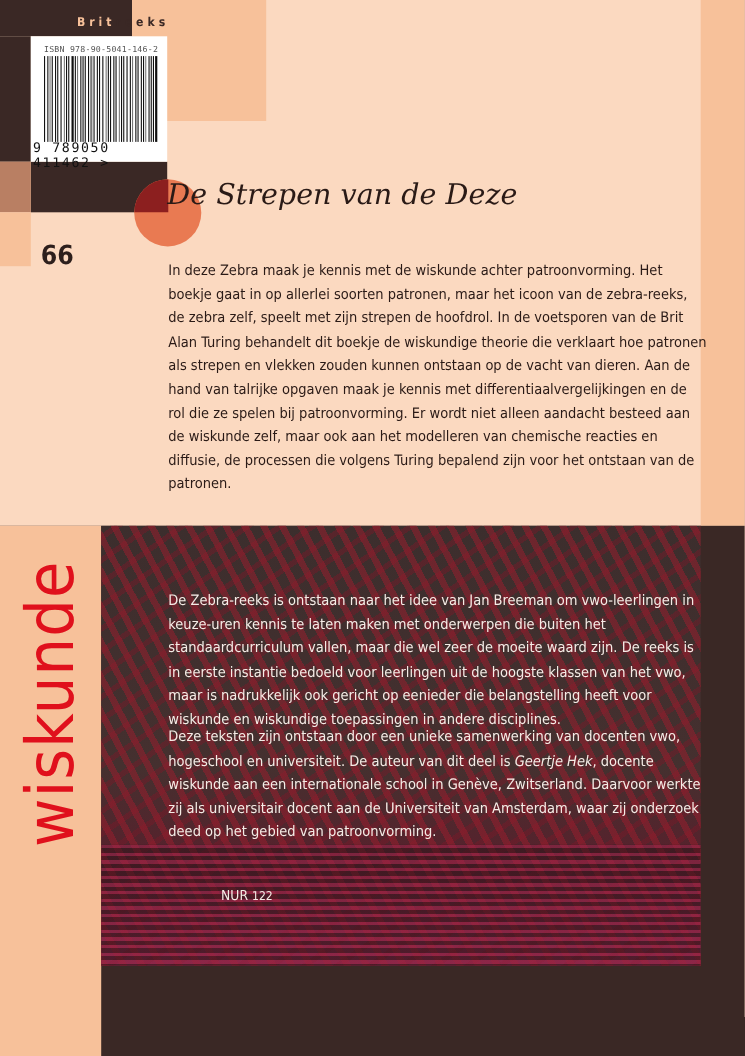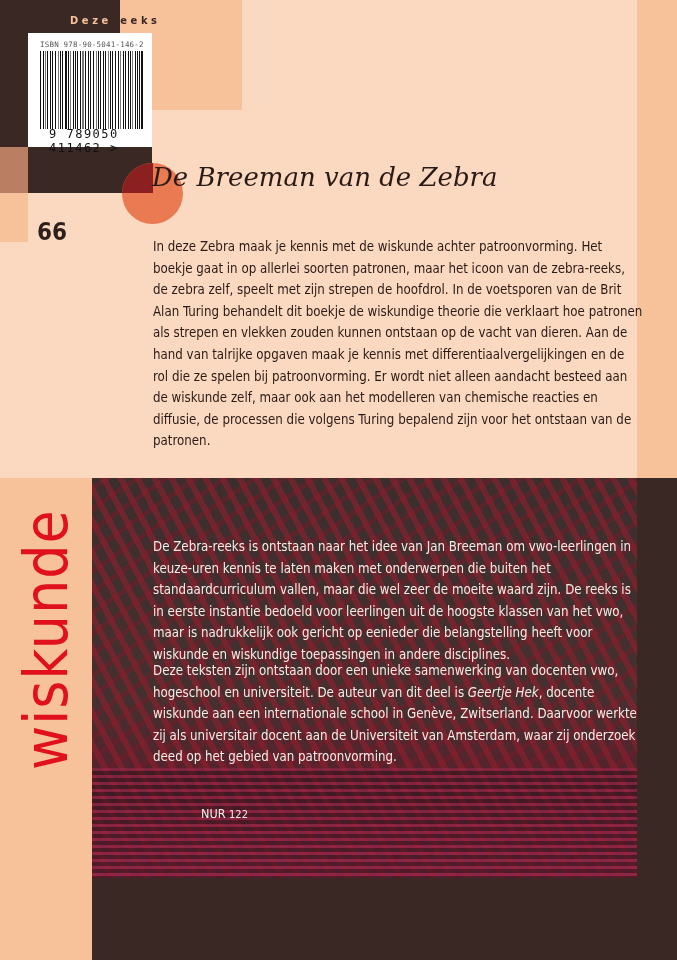--- a/index.html
+++ b/index.html
@@ -10,21 +10,21 @@
   .peach-block { left:120px; top:0; width:122px; height:110px; background:#f7c19a; }
   .dark-block { left:0; top:0; width:120px; height:33px; background:#3a2825; }
   .dark-left { left:0; top:33px; width:28px; height:114px; background:#3a2825; }
   .dark-under { left:28px; top:147px; width:124px; height:46px; background:#3a2825; }
   .tan-square { left:0; top:147px; width:28px; height:46px; background:#b97f63; }
   .peach-square { left:0; top:193px; width:28px; height:49px; background:#f7c19a; }
   .barcode-box { left:28px; top:33px; width:124px; height:114px; background:#fff; }
   .isbn-text { left:12px; top:7px; font-family:"DejaVu Sans Mono", monospace; font-size:7.5px; color:#555; letter-spacing:0.2px; }
   .bars { left:12px; top:18px; width:104px; height:78px; display:flex; align-items:stretch; }
   .bars span { display:block; height:100%; }
-  .ean-digits { left:2px; top:94px; font-family:"DejaVu Sans Mono", monospace; font-size:12px; color:#111; letter-spacing:1.5px;margin-left:19px; }
+  .ean-digits { left:2px; top:94px; font-family:"DejaVu Sans Mono", monospace; font-size:12px; color:#111; letter-spacing:1.5px; }
   .series-label { left:70px; top:14px; font-size:11px; font-weight:bold; letter-spacing:3.6px; }
   .series-label .a { color:#f7c19a; }
   .series-label .b { color:#3a2825;margin-top:16px; }
   .circle { left:122px; top:163px; width:61px; height:61px; border-radius:50%; background:#e97a52; }
   .circle-overlap { left:122px; top:163px; width:61px; height:61px; border-radius:50%; background:#8c1f1f; clip-path: inset(0 30px 31px 0); }
   .title { left:152px; top:162px; font-family:"DejaVu Serif", serif; font-style:italic; font-size:26px; color:#2a1a16; }
   .number { left:37px; top:218px; font-size:24px; font-weight:bold; color:#2d1f1c; }
   .intro { left:153px; top:236px; width:490px; font-size:13.2px; line-height:21.6px; color:#2a1a16; }
   .bottom-bg { left:0; top:478px; width:677px; height:482px; background:#3a2825; }
   .left-strip-bottom { left:0; top:478px; width:92px; height:482px; background:#f7c19a; }
@@ -47,21 +47,21 @@
 
 <div class="abs top-bg"></div>
 <div class="abs right-strip-top"></div>
 <div class="abs peach-block"></div>
 <div class="abs dark-block"></div>
 <div class="abs dark-left"></div>
 <div class="abs dark-under"></div>
 <div class="abs tan-square"></div>
 <div class="abs peach-square"></div>
 
-<div class="abs series-label"><span class="a">Deze</span><span class="b">reeks</span></div>
+<div class="abs series-label"><span class="a">Brit</span><span class="b">reeks</span></div>
 
 <div class="abs barcode-box">
   <div class="abs isbn-text">ISBN 978-90-5041-146-2</div>
   <div class="abs bars" id="bars">
       <span style="width: 1px; margin-right: 2px; background: rgb(17, 17, 17);"></span>
       <span style="width: 1px; margin-right: 1.5px; background: rgb(17, 17, 17);"></span>
       <span style="width: 2px; margin-right: 1.5px; background: rgb(119, 119, 119);"></span>
       <span style="width: 1px; margin-right: 2px; background: rgb(17, 17, 17);"></span>
       <span style="width: 1px; margin-right: 1.5px; background: rgb(17, 17, 17);"></span>
       <span style="width: 3px; margin-right: 1.5px; background: rgb(17, 17, 17);"></span>
@@ -101,21 +101,21 @@
       <span style="width: 1px; margin-right: 2px; background: rgb(17, 17, 17);"></span>
       <span style="width: 1px; margin-right: 1.5px; background: rgb(17, 17, 17);"></span>
       <span style="width: 2px; margin-right: 1.5px; background: rgb(17, 17, 17);"></span>
     </div>
   <div class="abs ean-digits">9 789050 411462 &gt;</div>
 </div>
 
 <div class="abs circle"></div>
 <div class="abs circle-overlap"></div>
 
-<div class="abs title">De Breeman van de Zebra</div>
+<div class="abs title">De Strepen van de Deze</div>
 <div class="abs number">66</div>
 
 <div class="abs intro">In deze Zebra maak je kennis met de wiskunde achter patroonvorming. Het boekje gaat in op allerlei soorten patronen, maar het icoon van de zebra-reeks, de zebra zelf, speelt met zijn strepen de hoofdrol. In de voetsporen van de Brit Alan Turing behandelt dit boekje de wiskundige theorie die verklaart hoe patronen als strepen en vlekken zouden kunnen ontstaan op de vacht van dieren. Aan de hand van talrijke opgaven maak je kennis met differentiaalvergelijkingen en de rol die ze spelen bij patroonvorming. Er wordt niet alleen aandacht besteed aan de wiskunde zelf, maar ook aan het modelleren van chemische reacties en diffusie, de processen die volgens Turing bepalend zijn voor het ontstaan van de patronen.</div>
 
 <div class="abs bottom-bg"></div>
 <div class="abs left-strip-bottom"></div>
 <div class="abs photo">
   <div class="abs photo-water"></div>
 </div>
 

